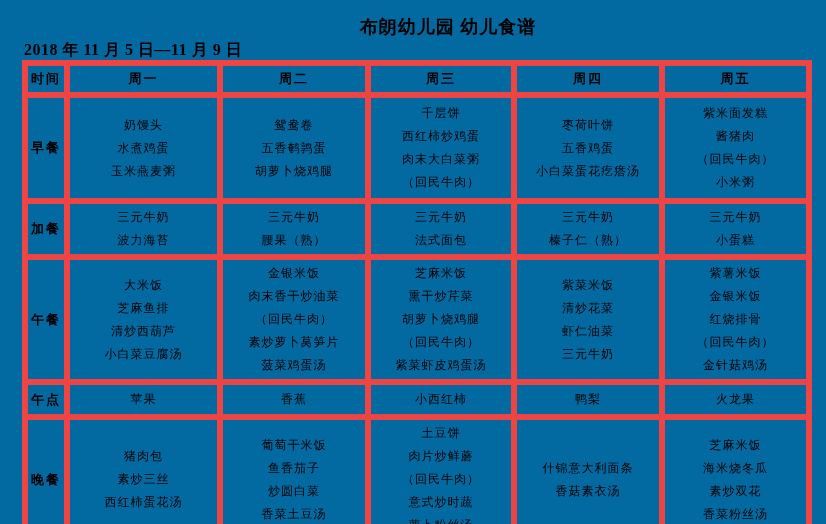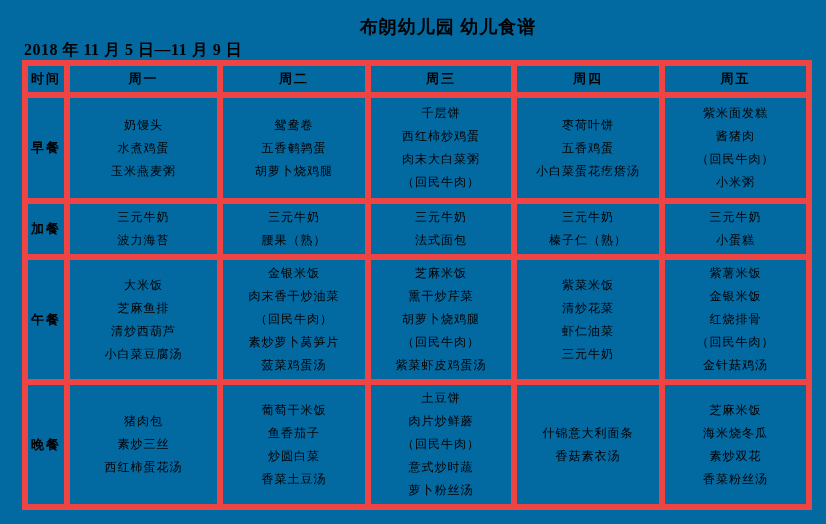--- a/index.html
+++ b/index.html
@@ -148,20 +148,28 @@
         <td>紫菜米饭
 清炒花菜
 虾仁油菜
 三元牛奶</td>
         <td>紫薯米饭
 金银米饭
 红烧排骨
 （回民牛肉）
 金针菇鸡汤</td>
       </tr>
+      <tr class="r-afternoon">
+        <th>午点</th>
+        <td>苹果</td>
+        <td>香蕉</td>
+        <td>小西红柿</td>
+        <td>鸭梨</td>
+        <td>火龙果</td>
+      </tr>
       <tr class="r-dinner">
         <th>晚餐</th>
         <td>猪肉包
 素炒三丝
 西红柿蛋花汤</td>
         <td>葡萄干米饭
 鱼香茄子
 炒圆白菜
 香菜土豆汤</td>
         <td>土豆饼

